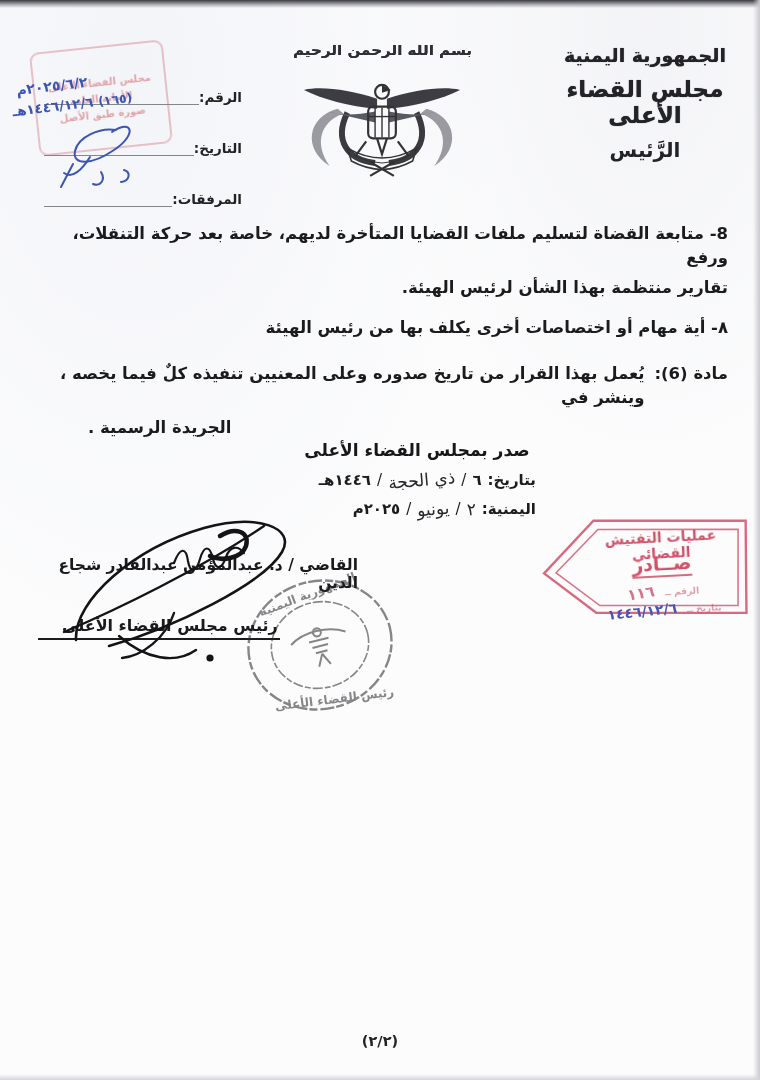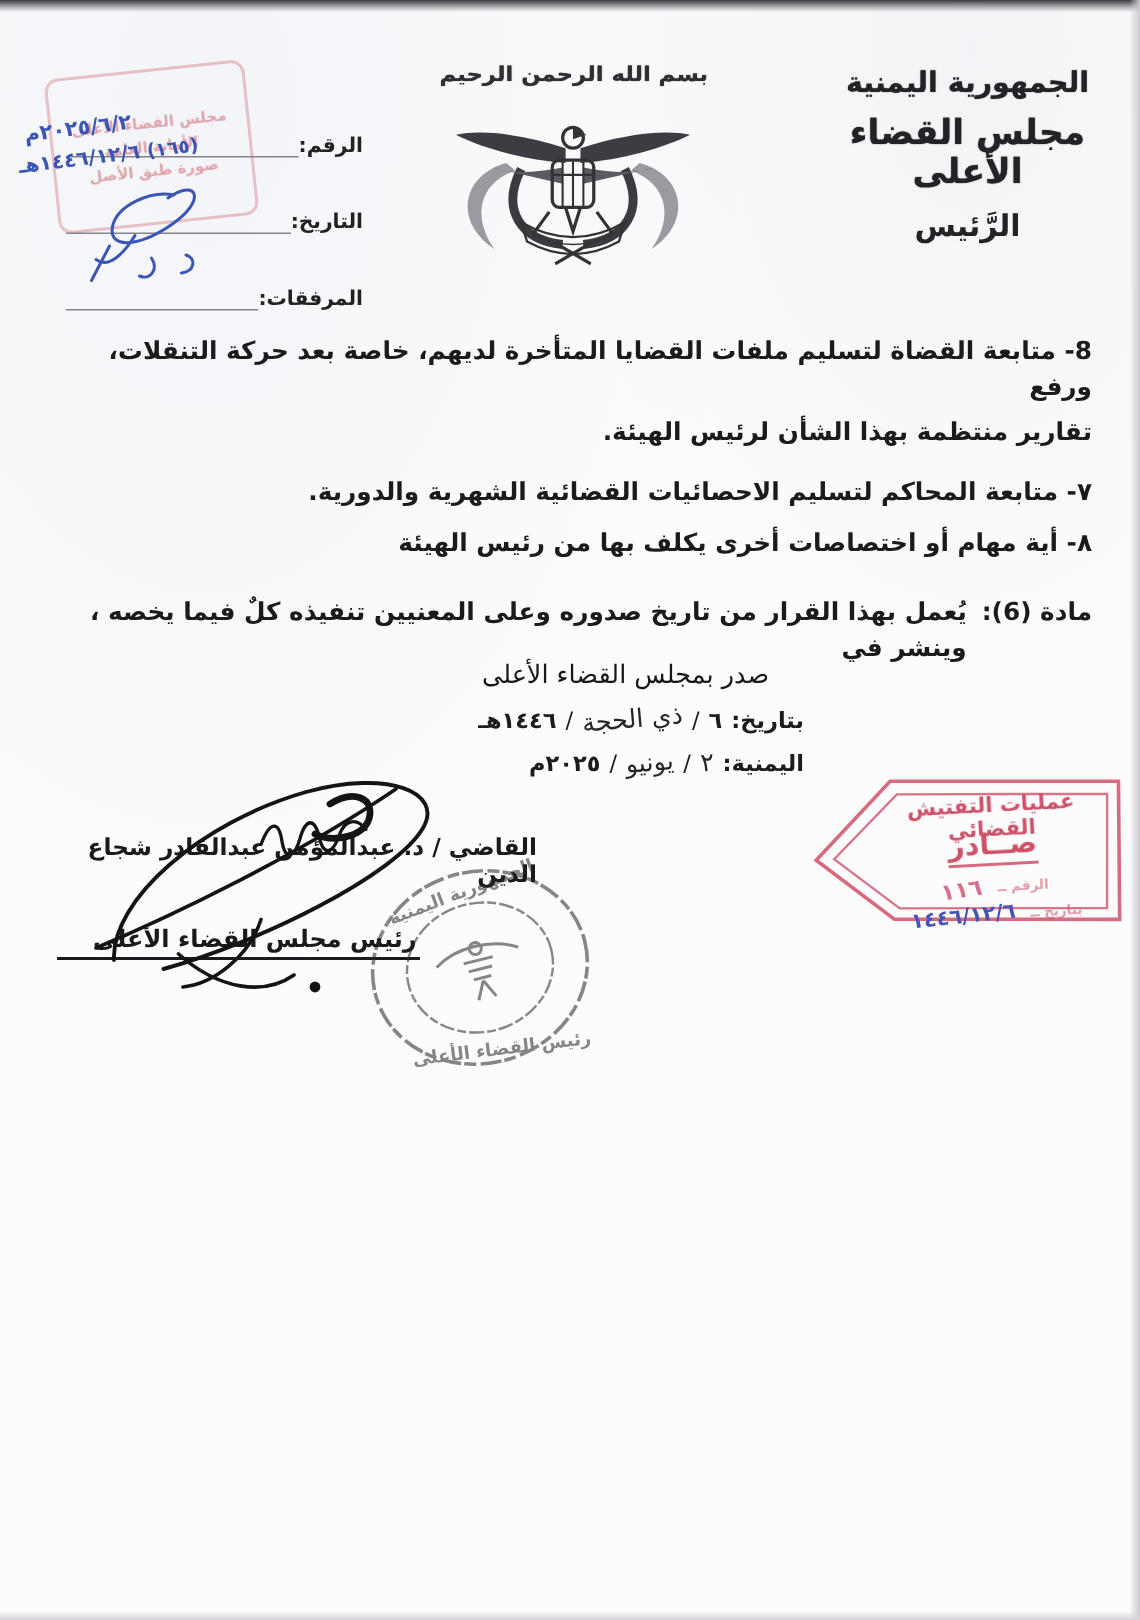--- a/index.html
+++ b/index.html
@@ -52,21 +52,21 @@
     font-size:16.5px;font-weight:bold;color:#1b1b1d;line-height:1.45;z-index:2;}
   .item-l1{text-align:right;margin-bottom:6px;}
   .item-l2{text-align:right;margin-bottom:16px;}
   .item{margin-bottom:10px;text-align:right;}
   .article{margin-top:22px;display:flex;direction:rtl;gap:10px;text-align:right;}
   .article-label{white-space:nowrap;}
   .article-l2{direction:rtl;text-align:left;padding-left:52px;margin-top:6px;}
 
   
   .issuance{position:absolute;top:440px;left:298px;width:238px;direction:rtl;z-index:2;}
-  .issued-at{font-size:17px;font-weight:normal;text-align:center;margin-bottom:10px;color:#17171a;}
+  .issued-at{font-size:17px;font-weight:bold;text-align:center;margin-bottom:10px;color:#17171a;}
   .date-row{display:flex;direction:rtl;align-items:center;font-size:15px;font-weight:bold;
     margin-bottom:9px;gap:6px;color:#1c1c1f;}
   .hand-ink{display:inline-block;font-weight:normal;font-size:17px;transform:rotate(-5deg);color:#26262b;}
   .d-sep{font-weight:normal;}
 
   
   .signatory-name{position:absolute;top:556px;left:38px;width:320px;direction:rtl;text-align:right;
     font-size:15.5px;font-weight:bold;z-index:2;}
   .signatory-title{position:absolute;top:616px;left:38px;direction:rtl;z-index:2;}
   .signatory-title span{display:inline-block;font-size:16px;font-weight:bold;
@@ -177,26 +177,26 @@
     <div class="l1">الجمهورية اليمنية</div>
     <div class="l2">مجلس القضاء الأعلى</div>
     <div class="l3">الرَّئيس</div>
   </div>
 
   <div class="body-text">
     <div>
       <div class="item-l1">8- متابعة القضاة لتسليم ملفات القضايا المتأخرة لديهم، خاصة بعد حركة التنقلات، ورفع</div>
       <div class="item-l2">تقارير منتظمة بهذا الشأن لرئيس الهيئة.</div>
     </div>
-    <div class="item">٧- متابعة المحاكم لتسليم الاحصائيات القضائية الشهرية والدورية.</div>
     <div class="item">٨- أية مهام أو اختصاصات أخرى يكلف بها من رئيس الهيئة</div>
     <div class="article">
       <span class="article-label">مادة (6):</span>
       <span>يُعمل بهذا القرار من تاريخ صدوره وعلى المعنيين تنفيذه كلٌ فيما يخصه ، وينشر في</span>
     </div>
+    <div class="article-l2">الجريدة الرسمية .</div>
   </div>
 
   <div class="issuance">
     <div class="issued-at">صدر بمجلس القضاء الأعلى</div>
     <div class="date-row">
       <span>بتاريخ:</span>
       <span>٦</span>
       <span class="d-sep">/</span>
       <span class="hand-ink">ذي الحجة</span>
       <span class="d-sep">/</span>
@@ -257,13 +257,14 @@
     <div class="insp-row num">
       <span class="insp-faint">الرقم ــ</span>
       <span class="insp-num-val">١١٦</span>
     </div>
     <div class="insp-row date">
       <span class="insp-faint">بتاريخ ــ</span>
       <span class="insp-date-val">١٤٤٦/١٢/٦</span>
     </div>
   </div>
 
+  <div class="page-number">(٢/٢)</div>
 </div>
 
 </body></html>

